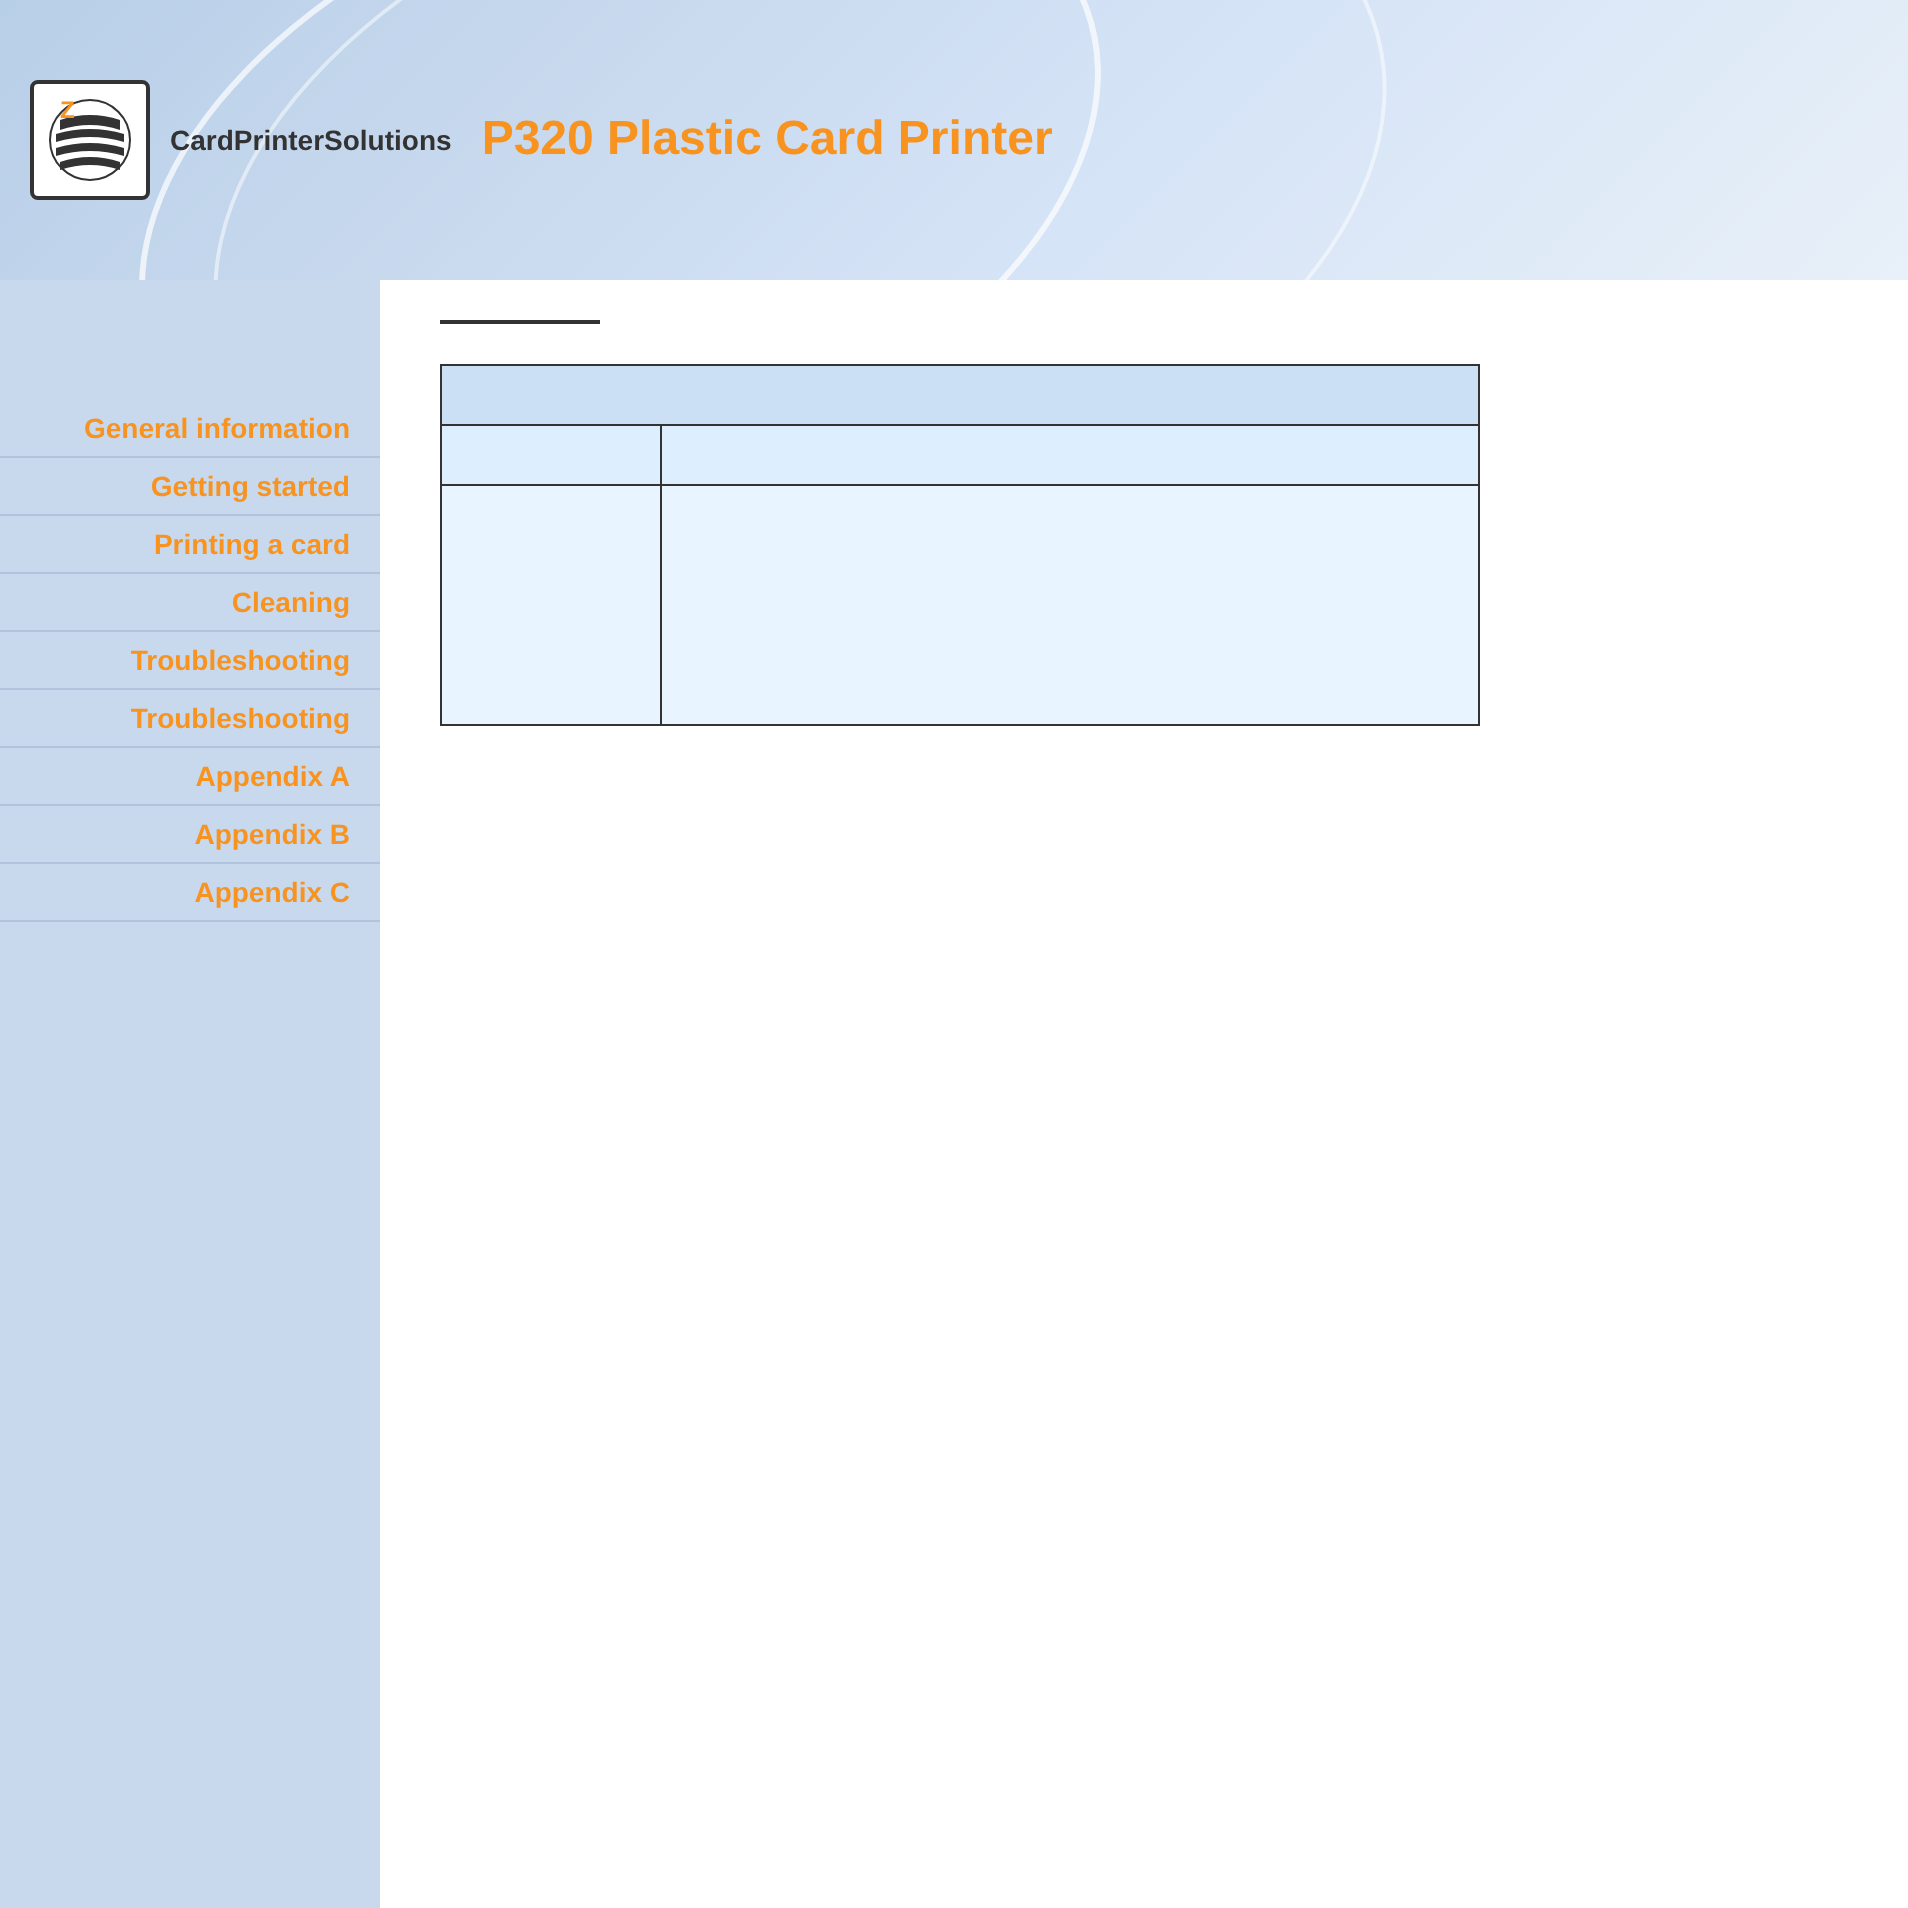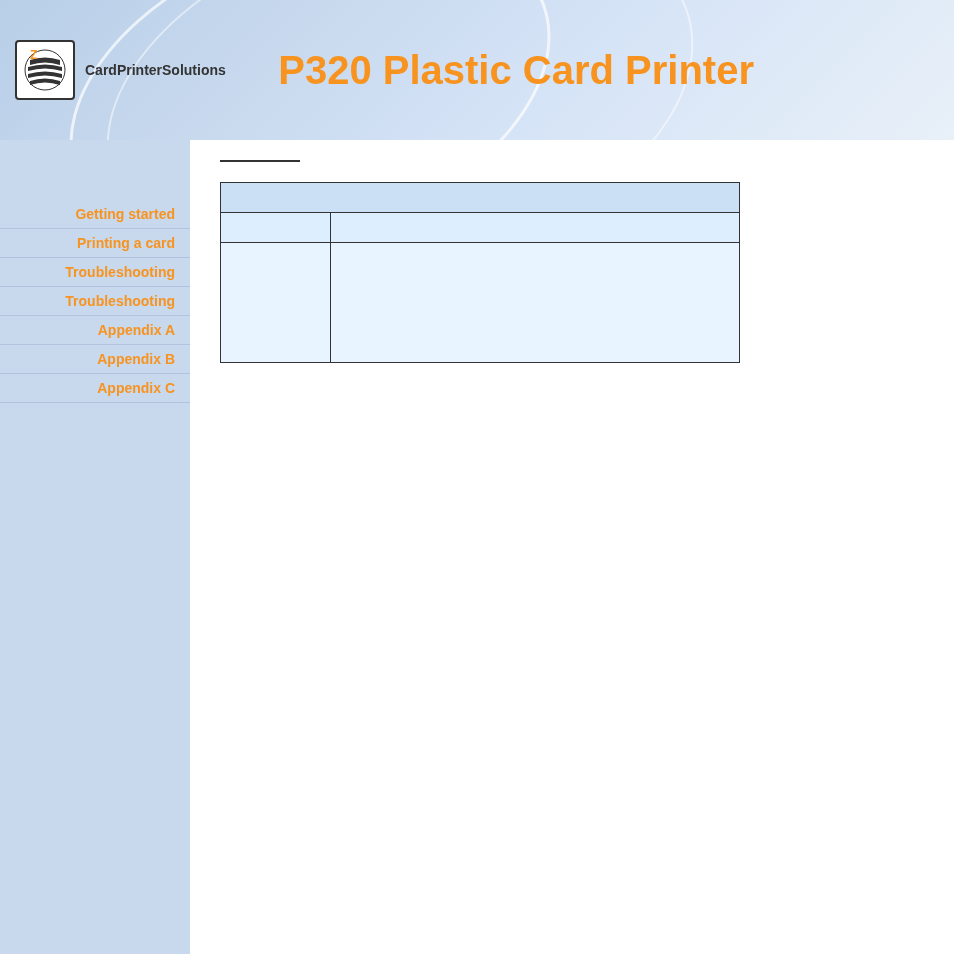--- a/index.html
+++ b/index.html
@@ -78,22 +78,22 @@
 
     .logo-text span {
       font-size: 14px;
       font-weight: bold;
       color: #333;
       line-height: 1.3;
     }
 
     .header-title {
       flex: 1;
-      text-align: right;
-      font-size: 40px;
+      text-align: left;
+      font-size: 24px;
       font-weight: bold;
       color: #f7931e;
       z-index: 10;
       padding-right: 200px;
     }
 
     
     .main-layout {
       display: flex;
       width: 100%;
@@ -200,24 +200,30 @@
     </div>
   </div>
 
   <div class="header-title">P320  Plastic Card Printer</div>
 </div>
 
 <div class="main-layout">
 
   <div class="sidebar">
     <div class="sidebar-item">
+      <span>General information</span>
+    </div>
+    <div class="sidebar-item">
       <span>Getting started</span>
     </div>
     <div class="sidebar-item">
       <span>Printing a card</span>
+    </div>
+    <div class="sidebar-item">
+      <span>Cleaning</span>
     </div>
     <div class="sidebar-item">
       <span>Troubleshooting</span>
     </div>
     <div class="sidebar-item">
       <span>Troubleshooting</span>
     </div>
     <div class="sidebar-item">
       <span>Appendix A</span>
     </div>

